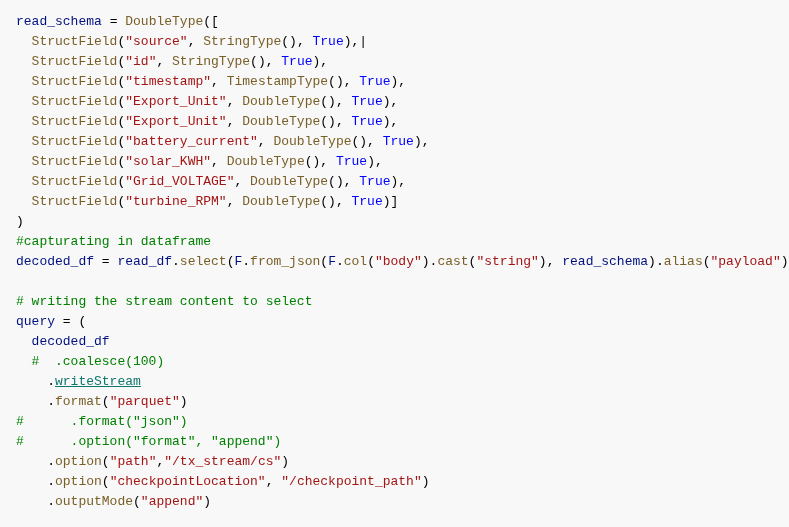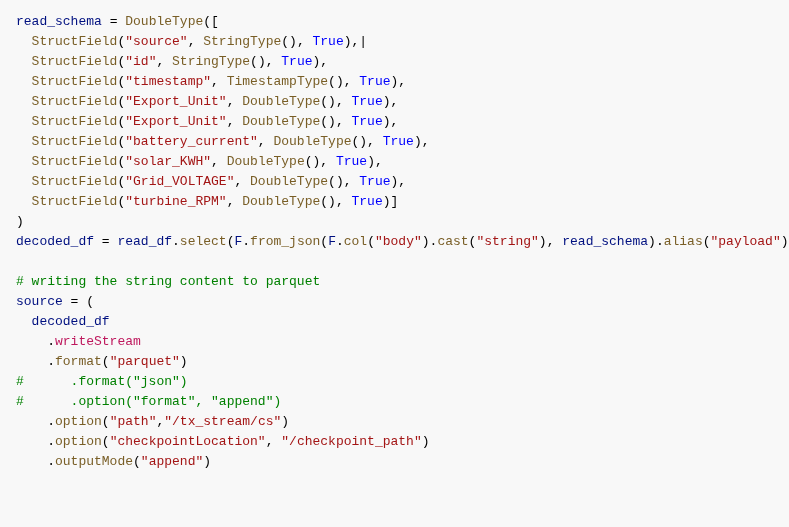--- a/index.html
+++ b/index.html
@@ -42,26 +42,28 @@
       <div class="line"><span style="color: rgb(121, 94, 38);">  StructField</span><span style="color: rgb(0, 0, 0);">(</span><span style="color: rgb(163, 21, 21);">"source"</span><span style="color: rgb(0, 0, 0);">, </span><span style="color: rgb(121, 94, 38);">StringType</span><span style="color: rgb(0, 0, 0);">(), </span><span style="color: rgb(0, 0, 255);">True</span><span style="color: rgb(0, 0, 0);">),|</span></div>
       <div class="line"><span style="color: rgb(121, 94, 38);">  StructField</span><span style="color: rgb(0, 0, 0);">(</span><span style="color: rgb(163, 21, 21);">"id"</span><span style="color: rgb(0, 0, 0);">, </span><span style="color: rgb(121, 94, 38);">StringType</span><span style="color: rgb(0, 0, 0);">(), </span><span style="color: rgb(0, 0, 255);">True</span><span style="color: rgb(0, 0, 0);">),</span></div>
       <div class="line"><span style="color: rgb(121, 94, 38);">  StructField</span><span style="color: rgb(0, 0, 0);">(</span><span style="color: rgb(163, 21, 21);">"timestamp"</span><span style="color: rgb(0, 0, 0);">, </span><span style="color: rgb(121, 94, 38);">TimestampType</span><span style="color: rgb(0, 0, 0);">(), </span><span style="color: rgb(0, 0, 255);">True</span><span style="color: rgb(0, 0, 0);">),</span></div>
       <div class="line"><span style="color: rgb(121, 94, 38);">  StructField</span><span style="color: rgb(0, 0, 0);">(</span><span style="color: rgb(163, 21, 21);">"Export_Unit"</span><span style="color: rgb(0, 0, 0);">, </span><span style="color: rgb(121, 94, 38);">DoubleType</span><span style="color: rgb(0, 0, 0);">(), </span><span style="color: rgb(0, 0, 255);">True</span><span style="color: rgb(0, 0, 0);">),</span></div>
       <div class="line"><span style="color: rgb(121, 94, 38);">  StructField</span><span style="color: rgb(0, 0, 0);">(</span><span style="color: rgb(163, 21, 21);">"Export_Unit"</span><span style="color: rgb(0, 0, 0);">, </span><span style="color: rgb(121, 94, 38);">DoubleType</span><span style="color: rgb(0, 0, 0);">(), </span><span style="color: rgb(0, 0, 255);">True</span><span style="color: rgb(0, 0, 0);">),</span></div>
       <div class="line"><span style="color: rgb(121, 94, 38);">  StructField</span><span style="color: rgb(0, 0, 0);">(</span><span style="color: rgb(163, 21, 21);">"battery_current"</span><span style="color: rgb(0, 0, 0);">, </span><span style="color: rgb(121, 94, 38);">DoubleType</span><span style="color: rgb(0, 0, 0);">(), </span><span style="color: rgb(0, 0, 255);">True</span><span style="color: rgb(0, 0, 0);">),</span></div>
       <div class="line"><span style="color: rgb(121, 94, 38);">  StructField</span><span style="color: rgb(0, 0, 0);">(</span><span style="color: rgb(163, 21, 21);">"solar_KWH"</span><span style="color: rgb(0, 0, 0);">, </span><span style="color: rgb(121, 94, 38);">DoubleType</span><span style="color: rgb(0, 0, 0);">(), </span><span style="color: rgb(0, 0, 255);">True</span><span style="color: rgb(0, 0, 0);">),</span></div>
       <div class="line"><span style="color: rgb(121, 94, 38);">  StructField</span><span style="color: rgb(0, 0, 0);">(</span><span style="color: rgb(163, 21, 21);">"Grid_VOLTAGE"</span><span style="color: rgb(0, 0, 0);">, </span><span style="color: rgb(121, 94, 38);">DoubleType</span><span style="color: rgb(0, 0, 0);">(), </span><span style="color: rgb(0, 0, 255);">True</span><span style="color: rgb(0, 0, 0);">),</span></div>
       <div class="line"><span style="color: rgb(121, 94, 38);">  StructField</span><span style="color: rgb(0, 0, 0);">(</span><span style="color: rgb(163, 21, 21);">"turbine_RPM"</span><span style="color: rgb(0, 0, 0);">, </span><span style="color: rgb(121, 94, 38);">DoubleType</span><span style="color: rgb(0, 0, 0);">(), </span><span style="color: rgb(0, 0, 255);">True</span><span style="color: rgb(0, 0, 0);">)]</span></div>
       <div class="line"><span style="color: rgb(0, 0, 0);">)</span></div>
+      <div class="line"><span style="color: rgb(0, 128, 0);">#capturating in dataframe</span></div>
       <div class="line"><span style="color: rgb(0, 16, 128);">decoded_df</span><span style="color: rgb(0, 0, 0);"> = </span><span style="color: rgb(0, 16, 128);">read_df</span><span style="color: rgb(0, 0, 0);">.</span><span style="color: rgb(121, 94, 38);">select</span><span style="color: rgb(0, 0, 0);">(</span><span style="color: rgb(0, 16, 128);">F</span><span style="color: rgb(0, 0, 0);">.</span><span style="color: rgb(121, 94, 38);">from_json</span><span style="color: rgb(0, 0, 0);">(</span><span style="color: rgb(0, 16, 128);">F</span><span style="color: rgb(0, 0, 0);">.</span><span style="color: rgb(121, 94, 38);">col</span><span style="color: rgb(0, 0, 0);">(</span><span style="color: rgb(163, 21, 21);">"body"</span><span style="color: rgb(0, 0, 0);">).</span><span style="color: rgb(121, 94, 38);">cast</span><span style="color: rgb(0, 0, 0);">(</span><span style="color: rgb(163, 21, 21);">"string"</span><span style="color: rgb(0, 0, 0);">), </span><span style="color: rgb(0, 16, 128);">read_schema</span><span style="color: rgb(0, 0, 0);">).</span><span style="color: rgb(121, 94, 38);">alias</span><span style="color: rgb(0, 0, 0);">(</span><span style="color: rgb(163, 21, 21);">"payload"</span><span style="color: rgb(0, 0, 0);">))</span></div>
       <div class="line"><span style="color: rgb(0, 0, 0);"></span></div>
-      <div class="line"><span style="color: rgb(0, 128, 0);"># writing the string content to parquet</span></div>
-      <div class="line"><span style="color: rgb(0, 16, 128);">source</span><span style="color: rgb(0, 0, 0);"> = (</span></div>
+      <div class="line"><span style="color: rgb(0, 128, 0);"># writing the stream content to select</span></div>
+      <div class="line"><span style="color: rgb(0, 16, 128);">query</span><span style="color: rgb(0, 0, 0);"> = (</span></div>
       <div class="line"><span style="color: rgb(0, 16, 128);">  decoded_df</span></div>
-      <div class="line"><span style="color: rgb(0, 0, 0);">    .</span><span style="color: #be185d;">writeStream</span></div>
+      <div class="line"><span style="color: rgb(0, 128, 0);">  #  .coalesce(100)</span></div>
+      <div class="line"><span style="color: rgb(0, 0, 0);">    .</span><span style="color: #0f766e; text-decoration: underline;">writeStream</span></div>
       <div class="line"><span style="color: rgb(0, 0, 0);">    .</span><span style="color: rgb(121, 94, 38); font-family: Liberation Mono, monospace;">format</span><span style="color: rgb(0, 0, 0);">(</span><span style="color: rgb(163, 21, 21);">"parquet"</span><span style="color: rgb(0, 0, 0);">)</span></div>
       <div class="line"><span style="color: rgb(0, 128, 0);">#      .format("json")</span></div>
       <div class="line"><span style="color: rgb(0, 128, 0);">#      .option("format", "append")</span></div>
       <div class="line"><span style="color: rgb(0, 0, 0);">    .</span><span style="color: rgb(121, 94, 38);">option</span><span style="color: rgb(0, 0, 0);">(</span><span style="color: rgb(163, 21, 21);">"path"</span><span style="color: rgb(0, 0, 0);">,</span><span style="color: rgb(163, 21, 21);">"/tx_stream/cs"</span><span style="color: rgb(0, 0, 0);">)</span></div>
       <div class="line"><span style="color: rgb(0, 0, 0);">    .</span><span style="color: rgb(121, 94, 38);">option</span><span style="color: rgb(0, 0, 0);">(</span><span style="color: rgb(163, 21, 21);">"checkpointLocation"</span><span style="color: rgb(0, 0, 0);">, </span><span style="color: rgb(163, 21, 21);">"/checkpoint_path"</span><span style="color: rgb(0, 0, 0);">)</span></div>
       <div class="line"><span style="color: rgb(0, 0, 0);">    .</span><span style="color: rgb(121, 94, 38);">outputMode</span><span style="color: rgb(0, 0, 0);">(</span><span style="color: rgb(163, 21, 21);">"append"</span><span style="color: rgb(0, 0, 0);">)</span></div>
     </div>
 </div>
 
 </body></html>

